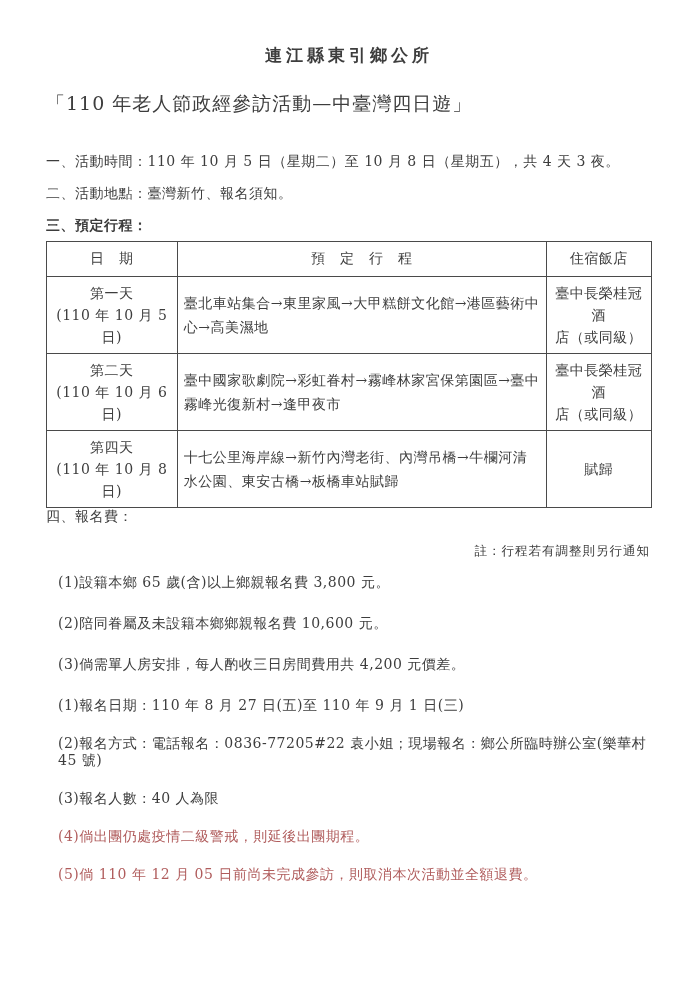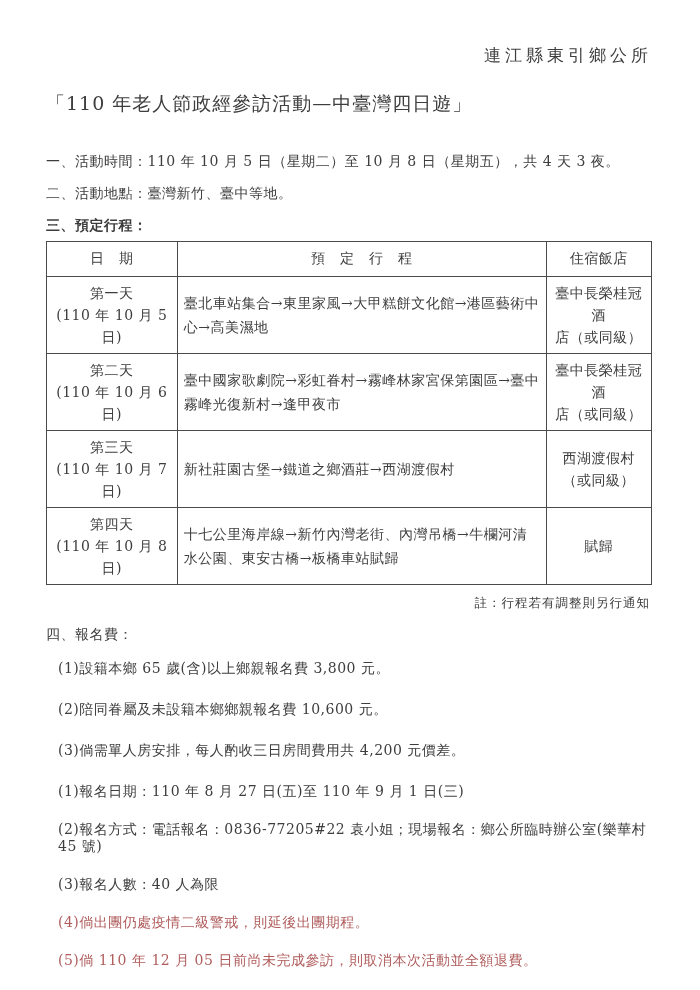--- a/index.html
+++ b/index.html
@@ -19,22 +19,22 @@
     height: 990px;
     margin: 0 auto;
     background: #ffffff;
     color: var(--text);
     font-family: "DejaVu Serif", "Liberation Serif", serif;
     padding: 44px 48px 0 46px;
     overflow: hidden;
   }
   .org-title {
     font-size: 17px;
-    font-weight: normal;
-    text-align: right;
+    font-weight: bold;
+    text-align: center;
     letter-spacing: 4px;
     margin: 0 0 24px 0;
   }
   .event-title {
     font-size: 19px;
     font-weight: normal;
     letter-spacing: 1px;
     margin: 0 0 36px 0;
   }
   .body-text {
@@ -104,21 +104,21 @@
 </style>
 </head>
 <body>
 
 <div class="page">
 
   <h1 class="org-title">連江縣東引鄉公所</h1>
   <h2 class="event-title">「110 年老人節政經參訪活動—中臺灣四日遊」</h2>
 
   <p class="body-text intro-line">一、活動時間：110 年 10 月 5 日（星期二）至 10 月 8 日（星期五），共 4 天 3 夜。</p>
-  <p class="body-text intro-line">二、活動地點：臺灣新竹、臺中等地。</p>
+  <p class="body-text intro-line">二、活動地點：臺灣新竹、報名須知。</p>
   <p class="body-text intro-line last">三、預定行程：</p>
 
   <table class="itinerary">
     <colgroup>
       <col class="c-date">
         <col class="c-route">
         <col class="c-hotel">
     </colgroup>
     <thead>
       <tr>
@@ -136,38 +136,31 @@
 店（或同級）</td>
       </tr>
       <tr>
         <td class="cell-date">第二天
 (110 年 10 月 6 日)</td>
         <td class="cell-route">臺中國家歌劇院→彩虹眷村→霧峰林家宮保第園區→臺中霧峰光復新村→逢甲夜市</td>
         <td class="cell-hotel">臺中長榮桂冠酒
 店（或同級）</td>
       </tr>
       <tr>
-        <td class="cell-date">第三天
-(110 年 10 月 7 日)</td>
-        <td class="cell-route">新社莊園古堡→鐵道之鄉酒莊→西湖渡假村</td>
-        <td class="cell-hotel">西湖渡假村
-（或同級）</td>
-      </tr>
-      <tr>
         <td class="cell-date">第四天
 (110 年 10 月 8 日)</td>
         <td class="cell-route">十七公里海岸線→新竹內灣老街、內灣吊橋→牛欄河清水公園、東安古橋→板橋車站賦歸</td>
         <td class="cell-hotel">賦歸</td>
       </tr>
     </tbody>
   </table>
 
+  <p class="body-text section-heading">四、報名費：</p>
+
   <p class="body-text table-note">註：行程若有調整則另行通知</p>
-
-  <p class="body-text section-heading">四、報名費：</p>
   <p class="body-text sub-item">(1)設籍本鄉 65 歲(含)以上鄉親報名費 3,800 元。</p>
   <p class="body-text sub-item">(2)陪同眷屬及未設籍本鄉鄉親報名費 10,600 元。</p>
   <p class="body-text sub-item">(3)倘需單人房安排，每人酌收三日房間費用共 4,200 元價差。</p>
 
   <p class="body-text sub-item reg-item">(1)報名日期：110 年 8 月 27 日(五)至 110 年 9 月 1 日(三)</p>
   <p class="body-text sub-item reg-item">(2)報名方式：電話報名：0836-77205#22 袁小姐；現場報名：鄉公所臨時辦公室(樂華村 45 號)</p>
   <p class="body-text sub-item reg-item">(3)報名人數：40 人為限</p>
   <p class="body-text sub-item reg-item emphasis">(4)倘出團仍處疫情二級警戒，則延後出團期程。</p>
   <p class="body-text sub-item reg-item emphasis">(5)倘 110 年 12 月 05 日前尚未完成參訪，則取消本次活動並全額退費。</p>
 

